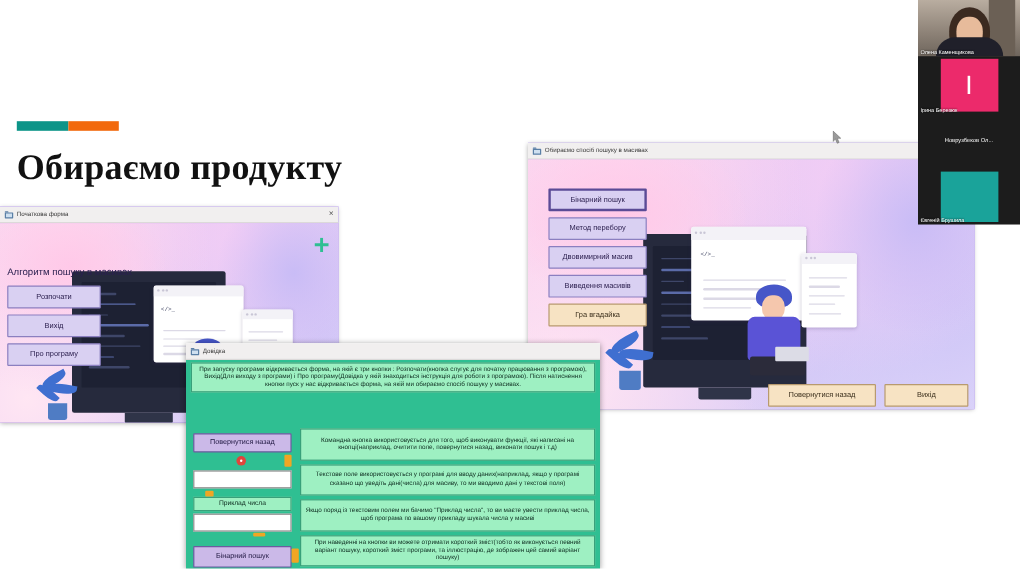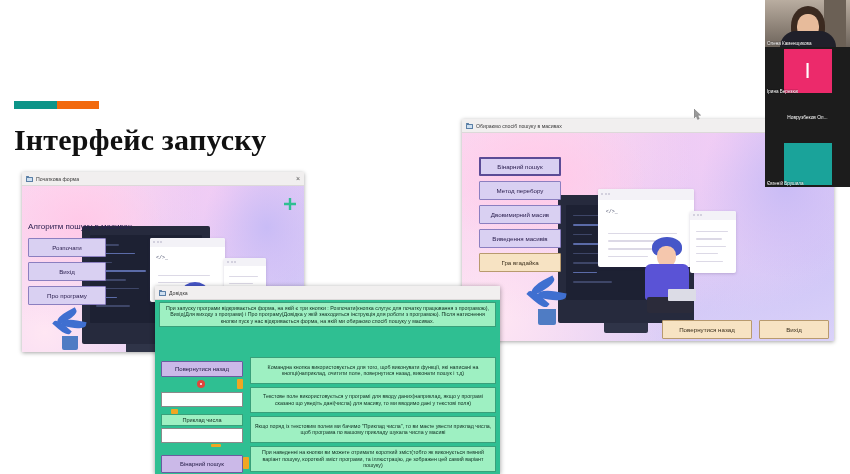--- a/index.html
+++ b/index.html
@@ -19,21 +19,21 @@
   .accent-bar .seg-b { flex: 1; background: #f2690d; }
 
   .slide-title {
     position: absolute; left: 14px; top: 123px;
     font-family: "Liberation Serif", serif;
     font-weight: bold; font-size: 30px; color: #111; letter-spacing: .2px;
     white-space: nowrap;
   }
 
   
-  .win { position: absolute; background: #8b5cf6; box-shadow: 0 1px 4px rgba(0,0,0,.35); margin-left: 22px; }
+  .win { position: absolute; background: #8b5cf6; box-shadow: 0 1px 4px rgba(0,0,0,.35); }
   .win-title {
     height: 14px; background: #f1efef; border-bottom: 1px solid #dcd9d9;
     display: flex; align-items: center; padding: 0 4px; gap: 3px;
   }
   .win-title .t-text { font-size: 5.2px; color: #3a3a3a; white-space: nowrap; overflow: hidden; }
   .win-title .t-close { margin-left: auto; font-size: 7px; color: #555; line-height: 1; }
   .folder-ico { width: 7px; height: 6px; position: relative; flex: none; }
   .folder-ico:before {
     content:""; position:absolute; inset:1px 0 0 0; border:.6px solid #5a7fa6;
     background:#cfe0f0; border-radius:.5px;
@@ -161,21 +161,21 @@
 
 <div id="screen">
 
   <div id="slide">
 
     <div class="accent-bar">
       <div class="seg-a"></div>
       <div class="seg-b"></div>
     </div>
 
-    <div class="slide-title">Інтерфейс запуску</div>
+    <div class="slide-title">Обираємо продукту</div>
 
     <div class="win" id="win-start" style="left:0px; top:172px; width:282px; height:180px;">
       <div class="win-title">
         <span class="folder-ico"></span>
         <span class="t-text">Початкова форма</span>
         <span class="t-close">×</span>
       </div>
 
       <div class="pastel" style="width:100%; height:166px;">
         <div class="blob-l"></div>

